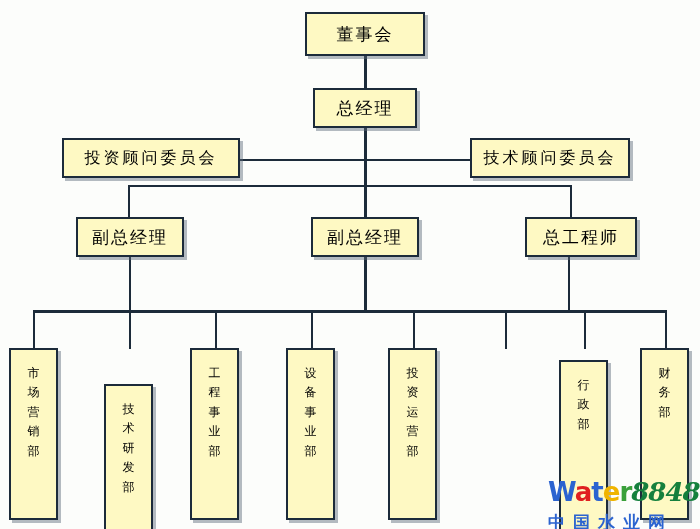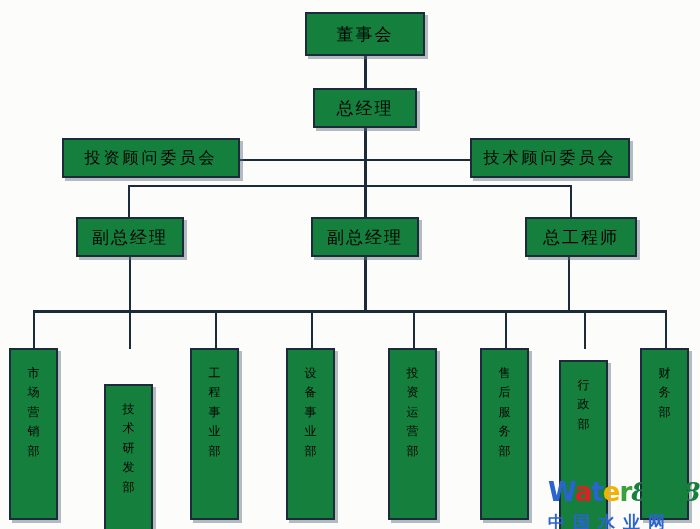--- a/index.html
+++ b/index.html
@@ -24,21 +24,21 @@
   }
   .line.h { height: 2px; }
   .line.v { width: 2px; }
   .line.thick-h { height: 3px; }
   .line.thick-v { width: 3px; }
 
   
   .node {
     position: absolute;
     box-sizing: border-box;
-    background: #15803d;
+    background: #fef9c3;
     border: 2px solid #1c2b3a;
     box-shadow: 3px 3px 0 rgba(90,105,120,0.45);
     display: flex;
     align-items: center;
     justify-content: center;
     color: #000;
     z-index: 3;
   }
   .node .label {
     display: block;
@@ -179,23 +179,20 @@
   </div>
 
   <div class="node vert" style="left:286px; top:348px; width:49px; height:172px;">
     <span class="label">设备事业部</span>
   </div>
 
   <div class="node vert" style="left:388px; top:348px; width:49px; height:172px;">
     <span class="label">投资运营部</span>
   </div>
 
-  <div class="node vert" style="left:480px; top:348px; width:49px; height:172px;">
-    <span class="label">售后服务部</span>
-  </div>
 
   <div class="node vert" style="left:559px; top:348px; width:49px; height:172px;margin-top:12px;">
     <span class="label">行政部</span>
   </div>
 
   <div class="node vert" style="left:640px; top:348px; width:49px; height:172px;">
     <span class="label">财务部</span>
   </div>
 
   <div id="watermark">

